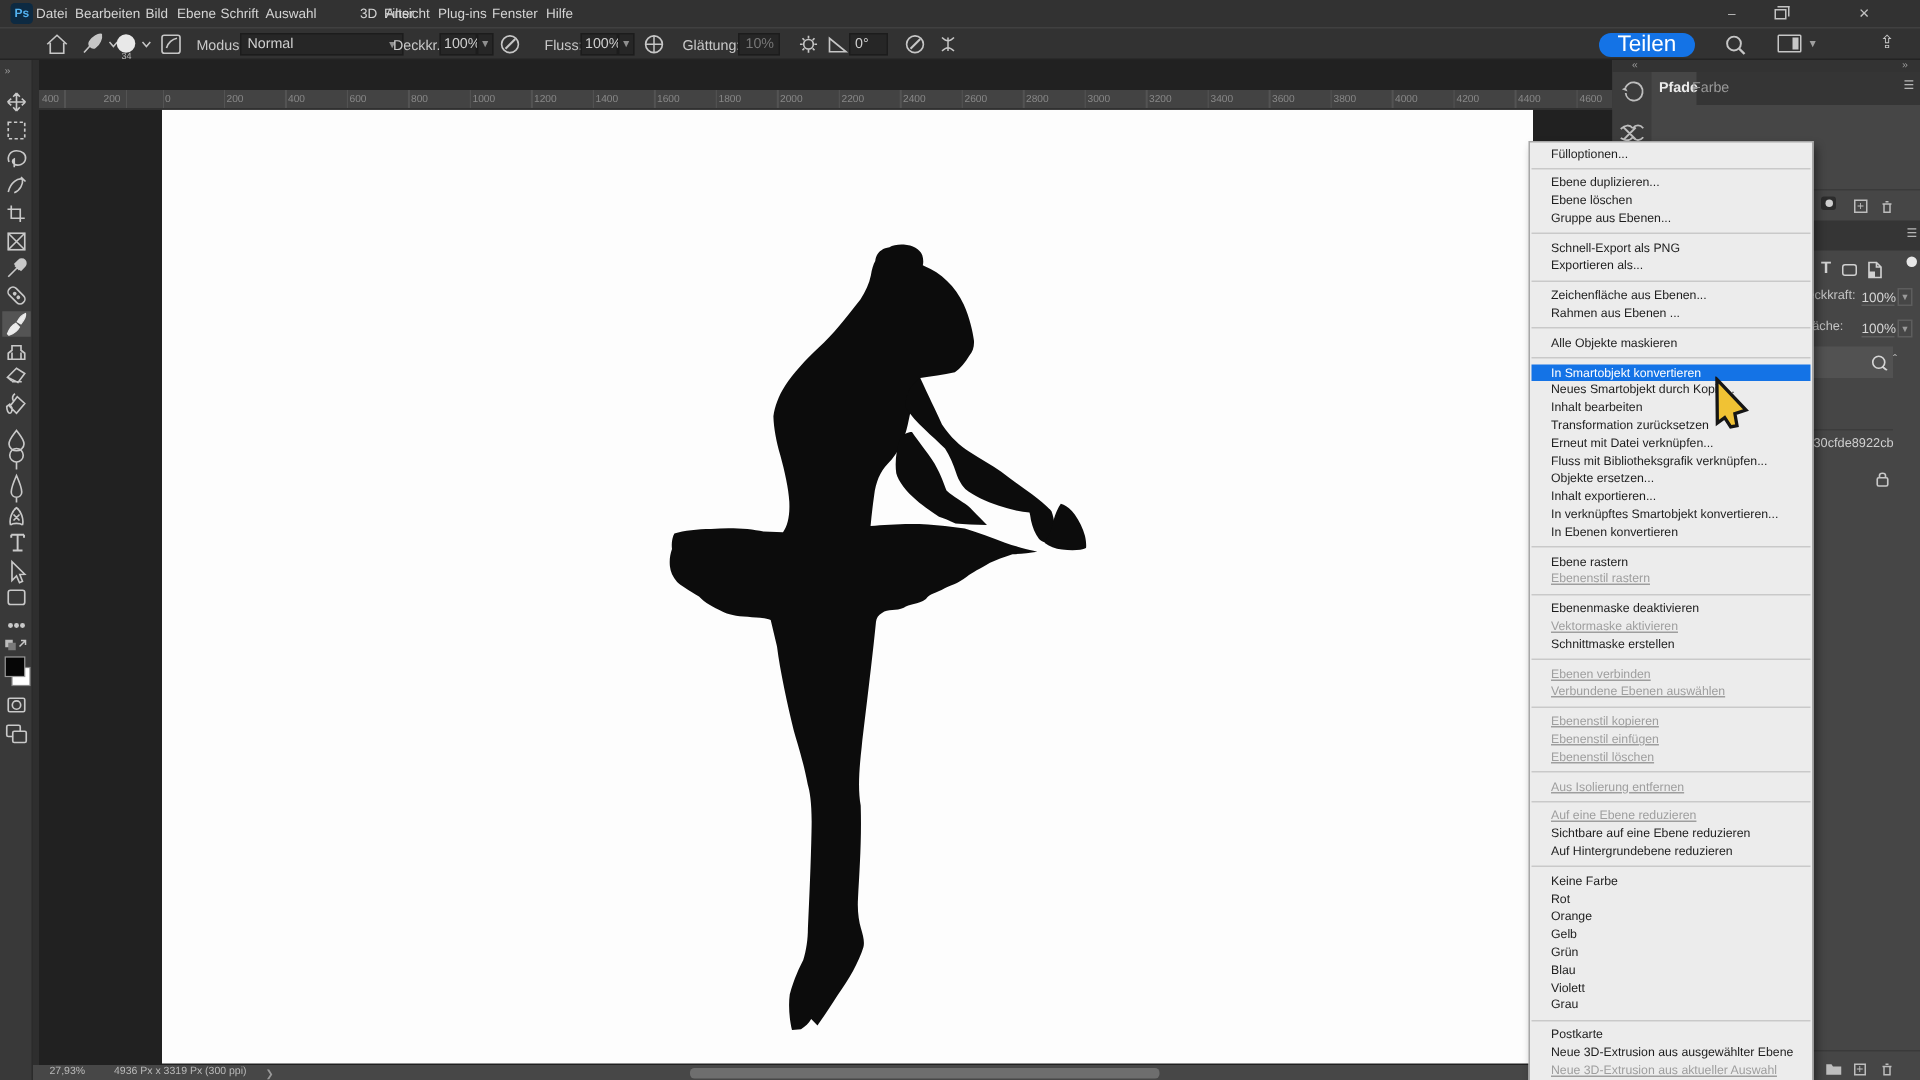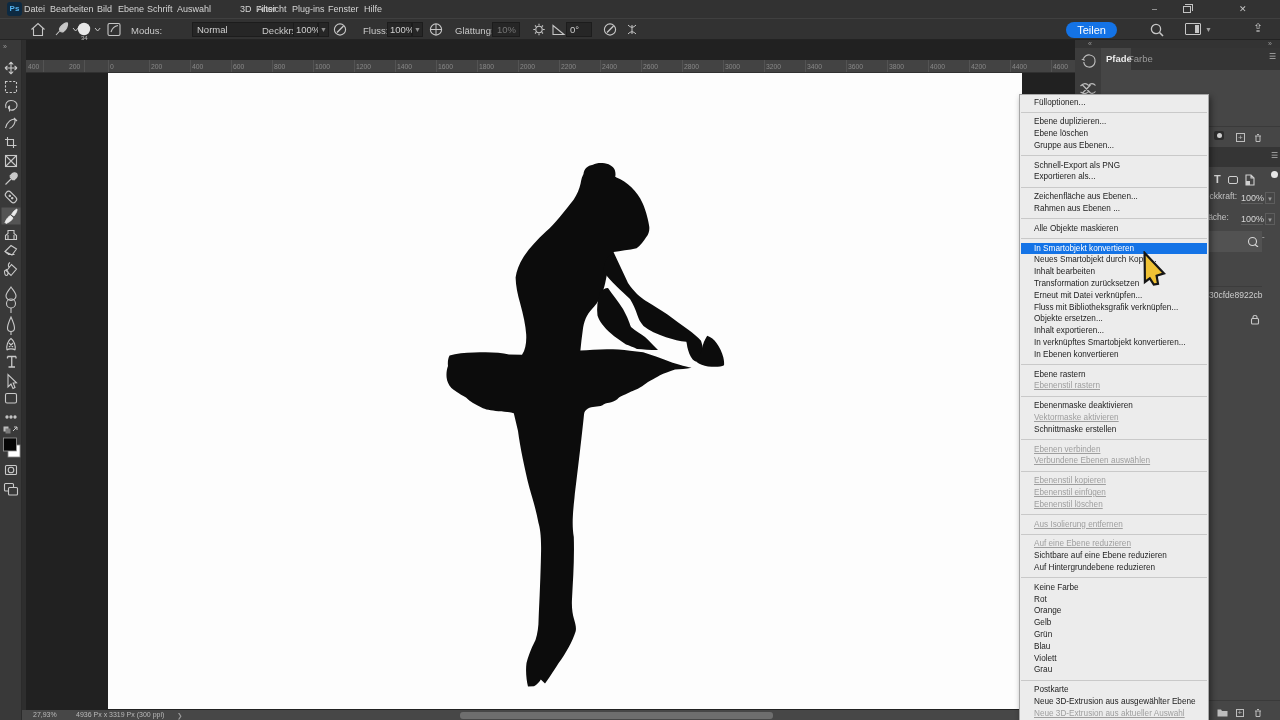--- a/index.html
+++ b/index.html
@@ -183,41 +183,41 @@
             <path d="M539,4.8 L539,6.6 M539,14.4 L539,16.2 M533.3,10.5 L535.1,10.5 M542.9,10.5 L544.7,10.5 M535,6.5 L536.2,7.7 M541.8,13.3 L543,14.5 M543,6.5 L541.8,7.7 M536.2,13.3 L535,14.5"></path>
           </g>
         <path d="M553,15.5 L564,15.5 L553,6.5 Z"></path>
         <circle cx="610" cy="10.5" r="5.6"></circle>
         <path d="M607,13.5 L613.5,7" stroke-width="1.4"></path>
         <path d="M628,6 C631,9 633,9 636,6 M628,15 C631,12 633,12 636,15 M632,6 L632,15" stroke-width="1"></path>
       </g>
       <text x="81" y="20.5" font-size="6" fill="#bbb">34</text>
     </svg>
     <span class="lbl" style="left:131px;">Modus:</span>
-    <div class="dd" style="left:160px; width:109px;margin-left:32px;">Normal<span class="ar">▼</span></div>
+    <div class="dd" style="left:160px; width:109px;">Normal<span class="ar">▼</span></div>
     <span class="lbl" style="left:262px;">Deckkr.:</span>
     <div class="dd" style="left:293px; width:25px; padding-left:2px;">100%</div>
     <div class="vbox" style="left:318px;">▼</div>
     <span class="lbl" style="left:363px;">Fluss:</span>
     <div class="dd" style="left:387px; width:25px; padding-left:2px;">100%</div>
     <div class="vbox" style="left:412px;">▼</div>
     <span class="lbl" style="left:455px;">Glättung:</span>
     <div class="dd" style="left:492px; width:28px; color:#777;">10%</div>
     <div class="dd" style="left:566px; width:26px; padding-left:3px;">0°</div>
     <div style="position:absolute; right:11px; top:2px; width:16px; height:16px; color:#c6c6c6; font-size:12px;">⇪</div>
     <div style="position:absolute; left:1185px; top:4px; width:16px; height:12px; border:1px solid #c6c6c6; border-radius:1px;">
       <div style="position:absolute; right:1px; top:1px; width:4px; height:8px; background:#c6c6c6;"></div>
     </div>
     <span style="position:absolute; left:1205px; top:7px; color:#9f9f9f; font-size:7px;">▼</span>
     <svg class="abs" style="left:1149px; top:3px;" width="16" height="16" viewBox="0 0 16 16">
       <circle cx="7" cy="7" r="4.6" stroke="#c6c6c6" fill="none" stroke-width="1.3"></circle>
       <path d="M10.5,10.5 L14,14" stroke="#c6c6c6" stroke-width="1.6"></path>
     </svg>
-    <div style="position:absolute; left:1066px; top:2.5px; width:51px; height:16px; background:#1473e6; border-radius:8px;
-      color:#fff; font-size:11px; text-align:center; line-height:16px;">Teilen</div>
+    <div style="position:absolute; left:1066px; top:2.5px; width:64px; height:16px; background:#1473e6; border-radius:8px;
+      color:#fff; font-size:15px; text-align:center; line-height:16px;">Teilen</div>
   </div>
 
   <div class="abs" id="toolbar">
     <svg class="abs" style="left:0;top:0" width="22" height="680" viewBox="0 0 22 680">
       <text x="3" y="9" font-size="7" fill="#9a9a9a">»</text>
       <g stroke="#c9c9c9" fill="none" stroke-width="1.1">
         <path d="M11,22 L11,34 M5,28 L17,28 M11,22 l-2.2,2.5 M11,22 l2.2,2.5 M11,34 l-2.2,-2.5 M11,34 l2.2,-2.5 M5,28 l2.5,-2.2 M5,28 l2.5,2.2 M17,28 l-2.5,-2.2 M17,28 l-2.5,2.2"></path>
         <rect x="5.5" y="41.5" width="11" height="11" stroke-dasharray="2.2 1.6"></rect>
         <path d="M6,68 C4.5,64 7,60.5 11,60.5 C15,60.5 17.5,63 17,66 C16.5,69.5 12,71 9.5,69.5 C8,68.5 8,66.5 9.5,66 L9.5,71.5"></path>
         <path d="M5.5,88 C7,81.5 12,78.5 15,79.5 C15.5,82.5 13.5,87 9.5,88.5 M14,78 L17,81"></path>

